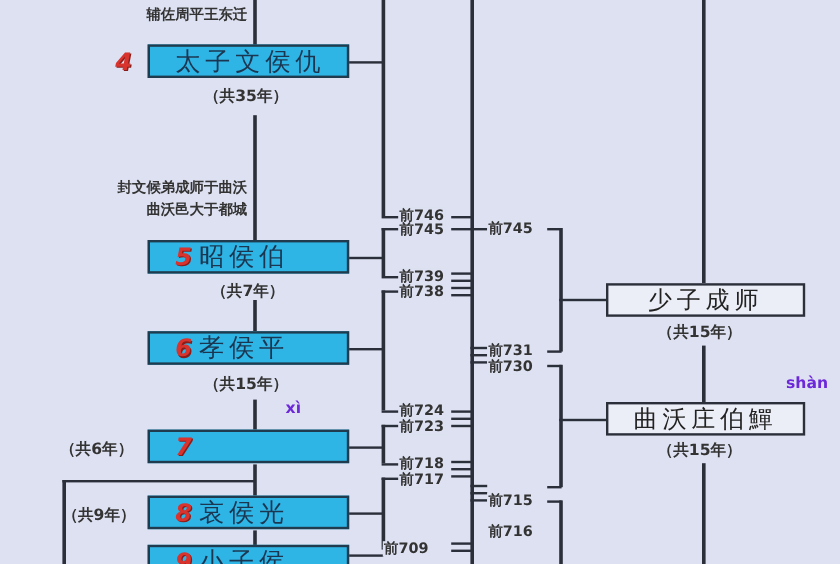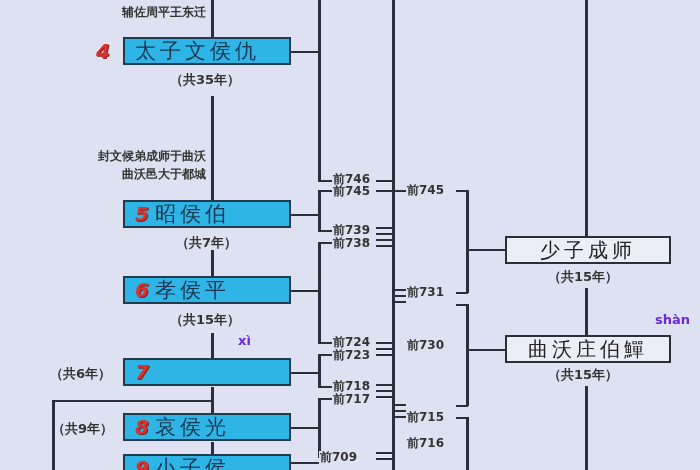--- a/index.html
+++ b/index.html
@@ -12,21 +12,21 @@
     .vline { position: absolute; width: 3px; background: #2b2f3a; }
     .hline { position: absolute; height: 2px; background: #2b2f3a; }
     .note {
       position: absolute; font-size: 12px; font-weight: bold; color: #333;
       text-align: right; white-space: nowrap; line-height: 17px;
     }
     .ruler-box {
       position: absolute; height: 28px; background: #2fb4e6;
       border: 2px solid #1f3b4d; box-sizing: border-box;
       font-family: "DejaVu Serif", serif; font-size: 21px; color: #1b3650;
-      display: flex; align-items: center; padding-left: 10px; letter-spacing: 4px;
+      display: flex; align-items: center; padding-left: 21px; letter-spacing: 4px;
     }
     .num-badge {
       font-family: "DejaVu Sans", sans-serif; font-size: 20px; font-weight: bold;
       color: #d9332e; font-style: italic; margin-right: 6px; letter-spacing: 0;
       text-shadow: 1px 1px 0 #8a1d1a;
     }
     .num-badge.outside { position: absolute; }
     .years {
       position: absolute; font-size: 13px; font-weight: bold; color: #333; white-space: nowrap;
     }
@@ -163,21 +163,21 @@
 <div class="year-label" style="left:332px;top:224px;">前739</div>
 <div class="year-label" style="left:332px;top:237px;">前738</div>
 <div class="year-label" style="left:332px;top:336px;">前724</div>
 <div class="year-label" style="left:332px;top:349px;">前723</div>
 <div class="year-label" style="left:332px;top:380px;">前718</div>
 <div class="year-label" style="left:332px;top:393px;">前717</div>
 <div class="year-label" style="left:319px;top:451px;">前709</div>
 
 <div class="year-label" style="left:406px;top:184px;">前745</div>
 <div class="year-label" style="left:406px;top:286px;">前731</div>
-<div class="year-label" style="left:406px;top:299px;margin-top:40px;">前730</div>
+<div class="year-label" style="left:406px;top:299px;">前730</div>
 <div class="year-label" style="left:406px;top:399px;margin-top:38px;">前716</div>
 <div class="year-label" style="left:406px;top:411px;">前715</div>
 
 <div class="white-box" style="left:505px;top:236px;width:166px;">
   <span>少子成师</span>
 </div>
 <div class="years" style="left:548px;top:268px;">（共15年）</div>
 
 <div class="pinyin" style="left:655px;top:312px;">shàn</div>
 <div class="white-box" style="left:505px;top:335px;width:166px;">

